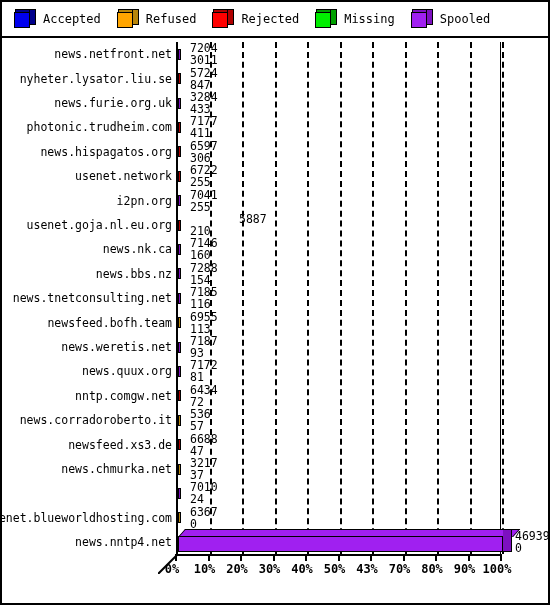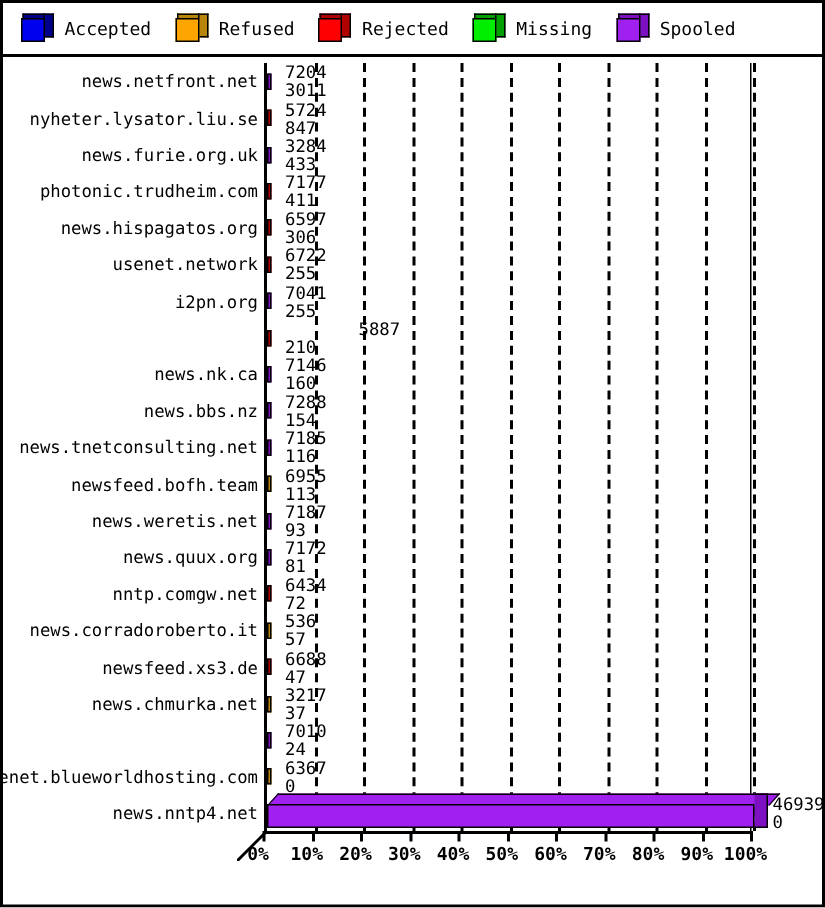--- a/index.html
+++ b/index.html
@@ -260,20 +260,21 @@
 
   <div id="plot">
     <div id="labels-col">
         <div class="row-label" style="top: 10.2px;">news.netfront.net</div>
         <div class="row-label" style="top: 34.6px;">nyheter.lysator.liu.se</div>
         <div class="row-label" style="top: 59px;">news.furie.org.uk</div>
         <div class="row-label" style="top: 83.4px;">photonic.trudheim.com</div>
         <div class="row-label" style="top: 107.8px;">news.hispagatos.org</div>
         <div class="row-label" style="top: 132.2px;">usenet.network</div>
         <div class="row-label" style="top: 156.6px;">i2pn.org</div>
+        <div class="row-label" style="top: 181px;">usenet.goja.nl.eu.org</div>
         <div class="row-label" style="top: 205.4px;">news.nk.ca</div>
         <div class="row-label" style="top: 229.8px;">news.bbs.nz</div>
         <div class="row-label" style="top: 254.2px;">news.tnetconsulting.net</div>
         <div class="row-label" style="top: 278.6px;">newsfeed.bofh.team</div>
         <div class="row-label" style="top: 303px;">news.weretis.net</div>
         <div class="row-label" style="top: 327.4px; margin-left: 36px;">news.quux.org</div>
         <div class="row-label" style="top: 351.8px;">nntp.comgw.net</div>
         <div class="row-label" style="top: 376.2px;">news.corradoroberto.it</div>
         <div class="row-label" style="top: 400.6px; text-align: right;">newsfeed.xs3.de</div>
         <div class="row-label" style="top: 425px;">news.chmurka.net</div>
@@ -414,21 +415,21 @@
         <div class="xlabel" style="left: 28.5px;">10%</div>
         <div class="tick" style="left: 64px;"></div>
         <div class="xlabel" style="left: 61px;">20%</div>
         <div class="tick" style="left: 96.5px;"></div>
         <div class="xlabel" style="left: 93.5px;">30%</div>
         <div class="tick" style="left: 129px;"></div>
         <div class="xlabel" style="left: 126px;">40%</div>
         <div class="tick" style="left: 161.5px;"></div>
         <div class="xlabel" style="left: 158.5px;">50%</div>
         <div class="tick" style="left: 194px;"></div>
-        <div class="xlabel" style="left: 191px;">60%</div>
+        <div class="xlabel" style="left: 191px;">43%</div>
         <div class="tick" style="left: 226.5px;"></div>
         <div class="xlabel" style="left: 223.5px;">70%</div>
         <div class="tick" style="left: 259px;"></div>
         <div class="xlabel" style="left: 256px;">80%</div>
         <div class="tick" style="left: 291.5px;"></div>
         <div class="xlabel" style="left: 288.5px;">90%</div>
         <div class="tick" style="left: 324px;"></div>
         <div class="xlabel" style="left: 321px;">100%</div>
       </div>
   </div>

